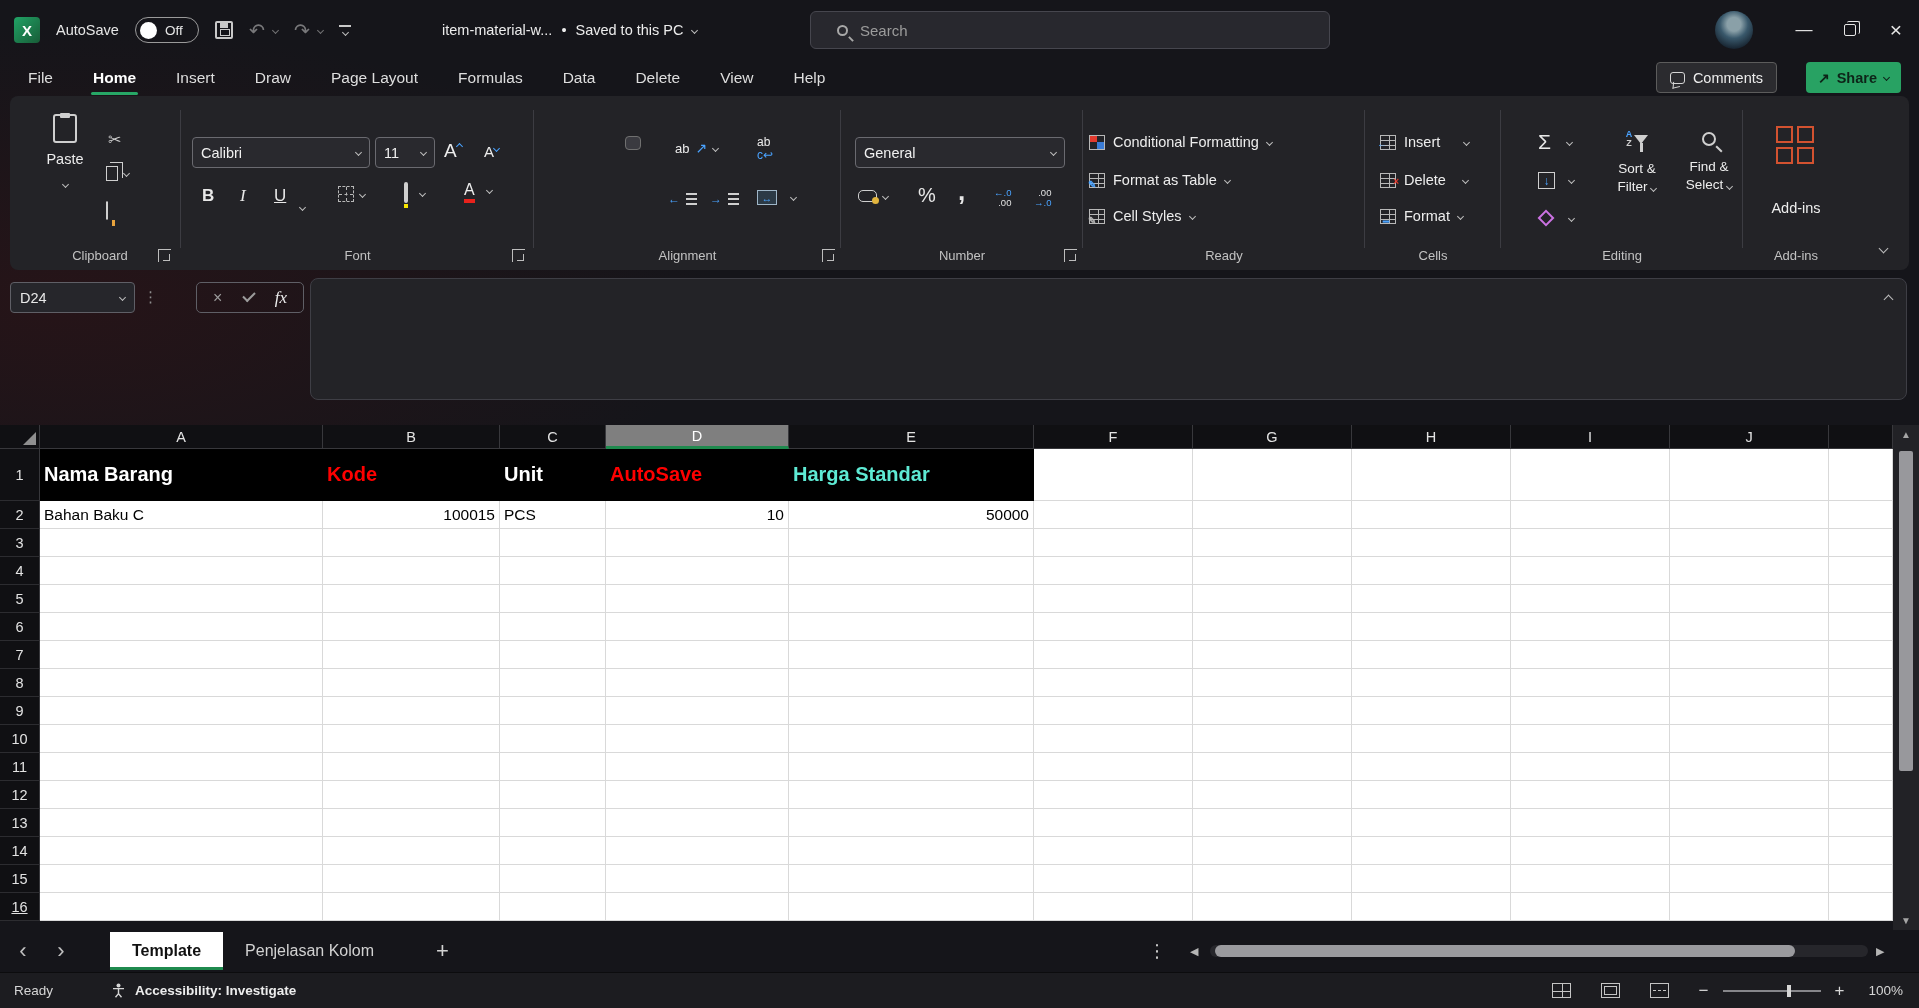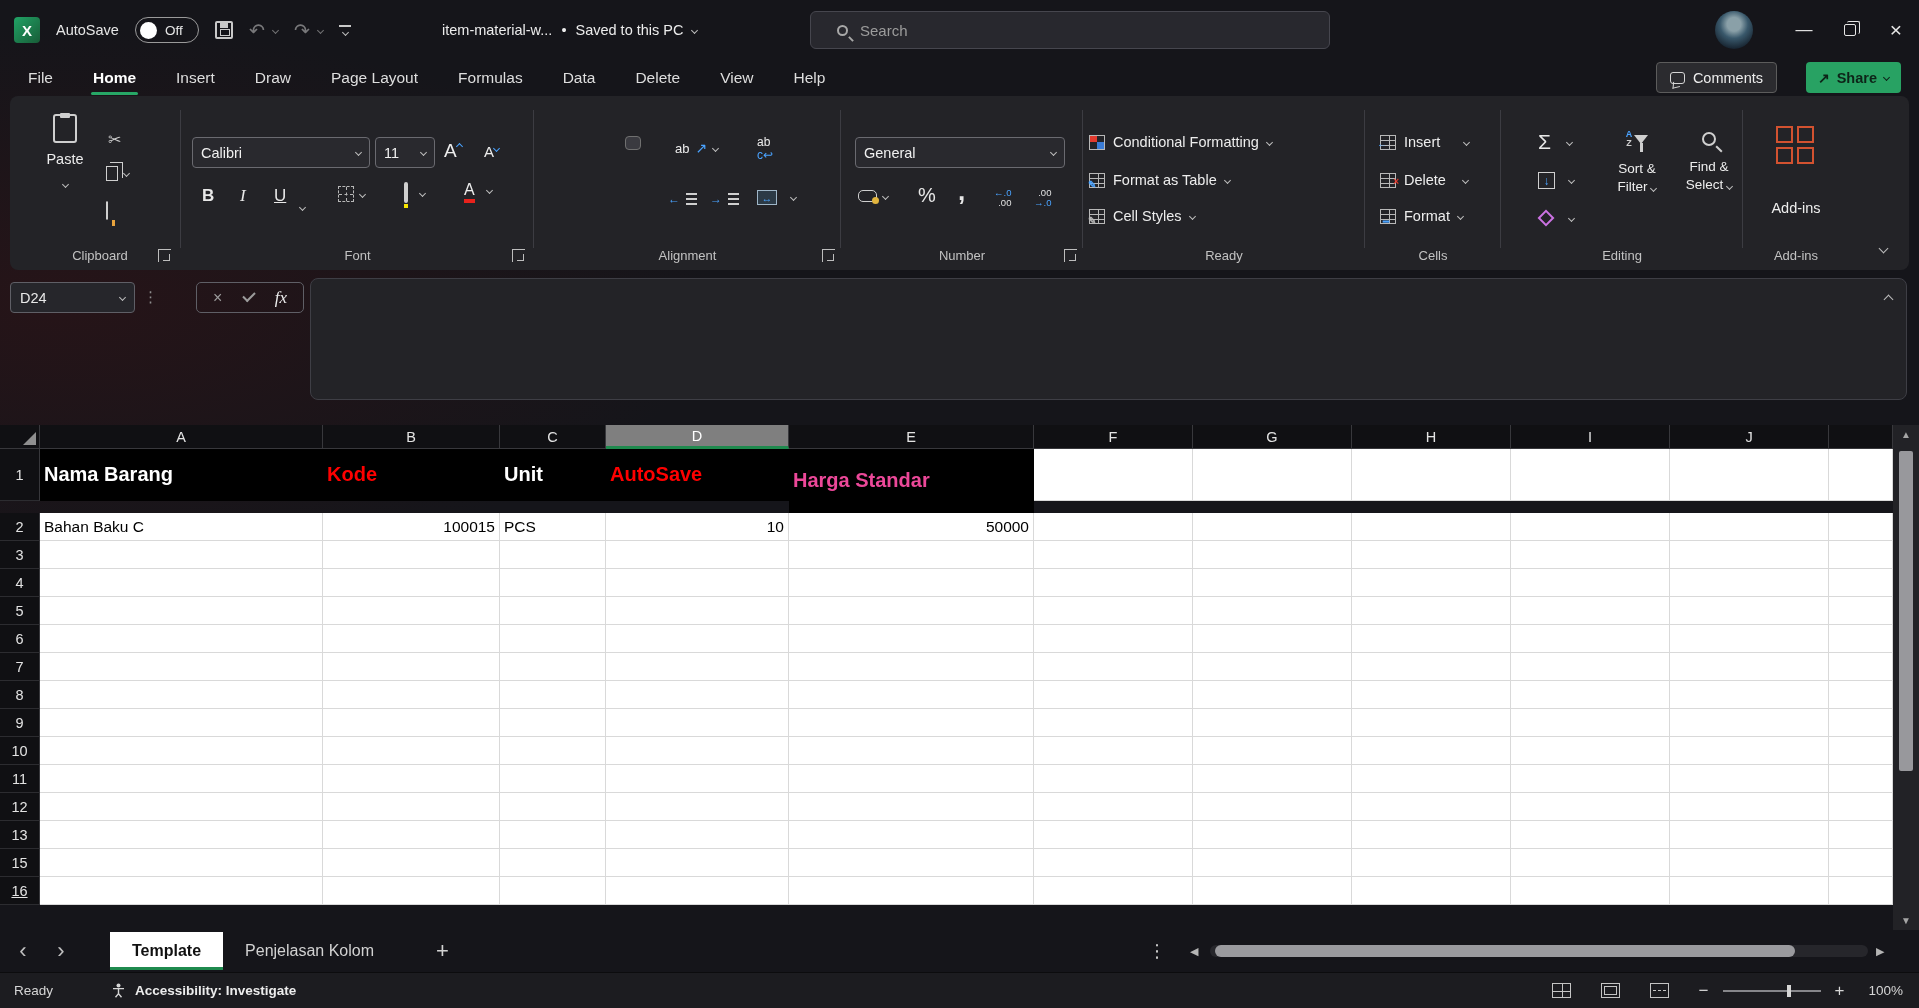--- a/index.html
+++ b/index.html
@@ -453,21 +453,21 @@
         <div class="colhead" style="width: 159px;">I</div>
         <div class="colhead" style="width: 159px;">J</div>
         <div class="colhead" style="width: 64px;"></div>
       </div>
       <div class="grid-row">
         <div class="rowhead" style="width: 40px; height: 52px;">1</div>
         <div class="cell c-black" style="width: 283px; height: 52px; color: rgb(255, 255, 255);">Nama Barang</div>
         <div class="cell c-black" style="width: 177px; height: 52px; color: rgb(255, 0, 0);">Kode</div>
         <div class="cell c-black" style="width: 106px; height: 52px; color: rgb(255, 255, 255);">Unit</div>
         <div class="cell c-black" style="width: 183px; height: 52px; color: rgb(255, 0, 0);">AutoSave</div>
-        <div class="cell c-black" style="width: 245px; height: 64px; color: #ec4899;">Harga Standar</div>
+        <div class="cell c-black" style="width: 245px; height: 52px; color: #5eead4;">Harga Standar</div>
         <div class="cell" style="width: 159px; height: 52px;"></div>
         <div class="cell" style="width: 159px; height: 52px;"></div>
         <div class="cell" style="width: 159px; height: 52px;"></div>
         <div class="cell" style="width: 159px; height: 52px;"></div>
         <div class="cell" style="width: 159px; height: 52px;"></div>
         <div class="cell" style="width: 64px; height: 52px;"></div>
       </div>
       <div class="grid-row">
         <div class="rowhead" style="width: 40px; height: 28px;">2</div>
         <div class="cell" style="width: 283px; height: 28px;">Bahan Baku C</div>
@@ -617,20 +617,34 @@
         <div class="cell" style="width: 245px; height: 28px;"></div>
         <div class="cell" style="width: 159px; height: 28px;"></div>
         <div class="cell" style="width: 159px; height: 28px;"></div>
         <div class="cell" style="width: 159px; height: 28px;"></div>
         <div class="cell" style="width: 159px; height: 28px;"></div>
         <div class="cell" style="width: 159px; height: 28px;"></div>
         <div class="cell" style="width: 64px; height: 28px;"></div>
       </div>
       <div class="grid-row">
         <div class="rowhead" style="width: 40px; height: 28px;">13</div>
+        <div class="cell" style="width: 283px; height: 28px;"></div>
+        <div class="cell" style="width: 177px; height: 28px;"></div>
+        <div class="cell" style="width: 106px; height: 28px;"></div>
+        <div class="cell" style="width: 183px; height: 28px;"></div>
+        <div class="cell" style="width: 245px; height: 28px;"></div>
+        <div class="cell" style="width: 159px; height: 28px;"></div>
+        <div class="cell" style="width: 159px; height: 28px;"></div>
+        <div class="cell" style="width: 159px; height: 28px;"></div>
+        <div class="cell" style="width: 159px; height: 28px;"></div>
+        <div class="cell" style="width: 159px; height: 28px;"></div>
+        <div class="cell" style="width: 64px; height: 28px;"></div>
+      </div>
+      <div class="grid-row">
+        <div class="rowhead" style="width: 40px; height: 28px;">14</div>
         <div class="cell" style="width: 283px; height: 28px;"></div>
         <div class="cell" style="width: 177px; height: 28px;"></div>
         <div class="cell" style="width: 106px; height: 28px;"></div>
         <div class="cell" style="width: 183px; height: 28px;"></div>
         <div class="cell" style="width: 245px; height: 28px;"></div>
         <div class="cell" style="width: 159px; height: 28px;"></div>
         <div class="cell" style="width: 159px; height: 28px;"></div>
         <div class="cell" style="width: 159px; height: 28px;"></div>
         <div class="cell" style="width: 159px; height: 28px;"></div>
         <div class="cell" style="width: 159px; height: 28px;"></div>

